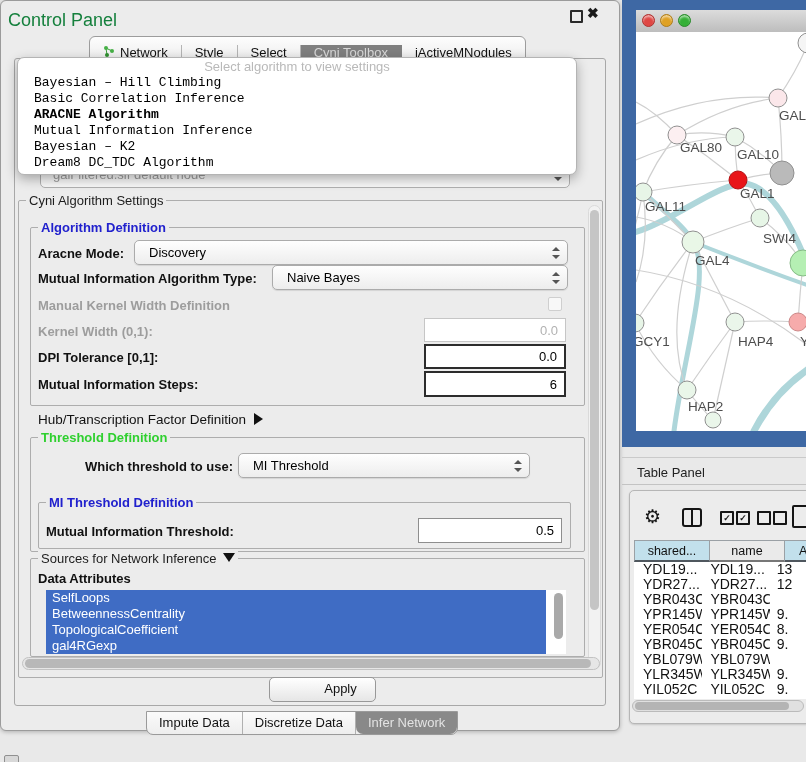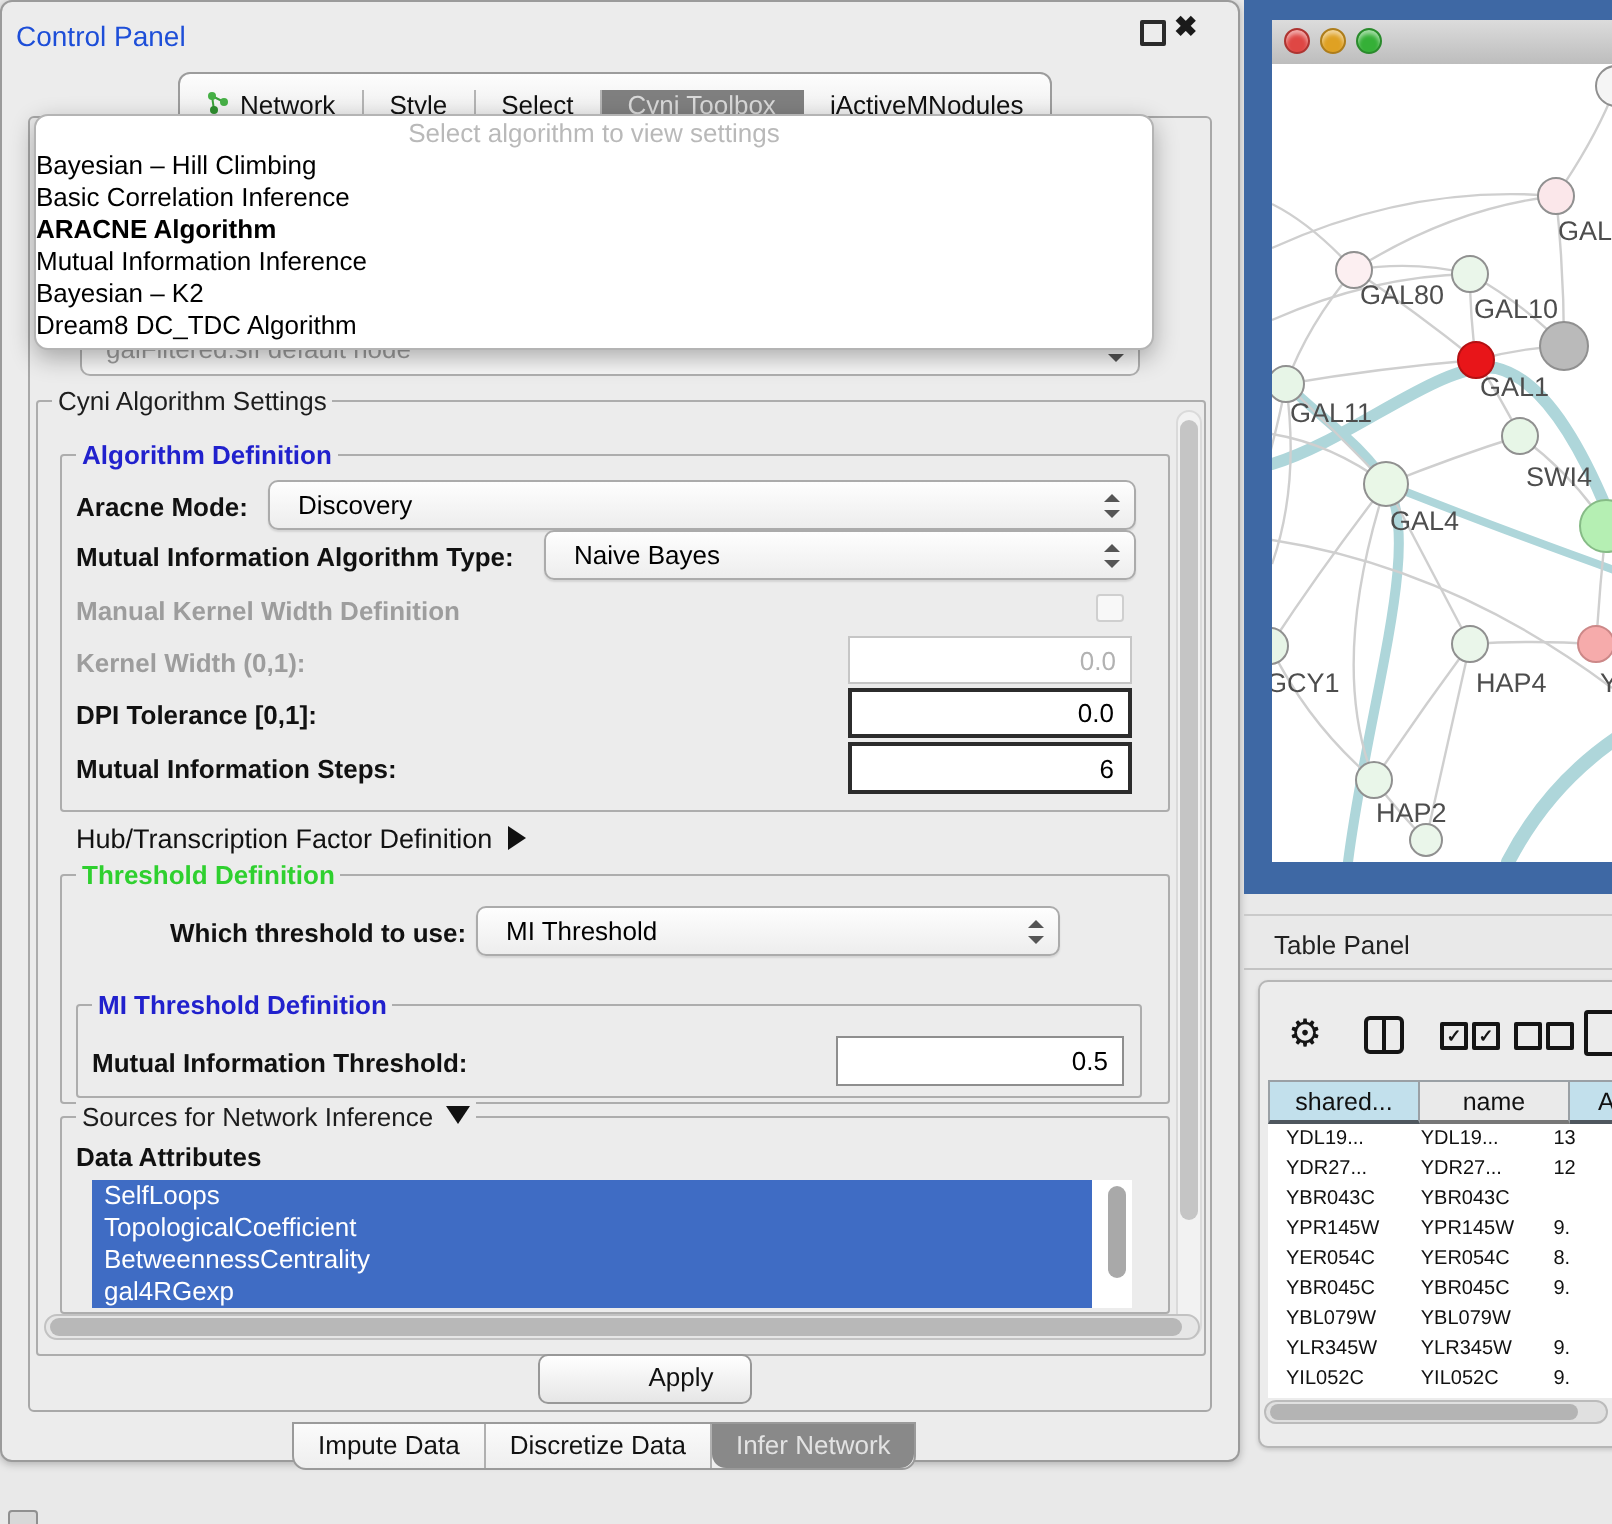--- a/index.html
+++ b/index.html
@@ -3,40 +3,40 @@
 <meta charset="utf-8">
 <style>
   html,body{margin:0;padding:0;}
   #root{position:relative;width:806px;height:762px;background:#e9e9e9;overflow:hidden;
         font-family:"Liberation Sans",sans-serif;font-size:13px;color:#111;}
   .abs{position:absolute;}
 
   
   .cp-window{left:0;top:4;width:618px;height:729px;background:#ececec;border:1px solid #9b9b9b;
              border-radius:6px;box-shadow:0 1px 4px rgba(0,0,0,.25);}
-  .cp-title{left:8px;top:10px;font-size:14px;color:#1d4ed8;}
+  .cp-title{left:8px;top:10px;font-size:18px;color:#15803d;}
   .float-btn{left:570px;top:10px;width:9px;height:9px;border:2px solid #2a2a2a;border-radius:1px;background:transparent;}
   .close-btn{left:587px;top:5px;font-size:14px;font-weight:bold;color:#1a1a1a;}
 
   
   .top-tabs{left:89px;top:36px;height:23px;display:flex;border:1px solid #9c9c9c;border-radius:6px 6px 0 0;
             background:linear-gradient(#fdfdfd,#ededed);align-items:flex-end;}
   .top-tab{display:flex;align-items:center;padding:0 13px;font-size:13px;color:#111;border-right:1px solid #b4b4b4;cursor:default;}
   .top-tab:last-child{border-right:none;border-radius:0 6px 0 0;margin-top:44px;}
   .top-tab:first-child{border-radius:6px 0 0 0;}
   .top-tab.sel{background:#7f7f7f;color:#d9d9d9;border-right-color:#7f7f7f;}
   .net-ico{margin-right:5px;}
 
   .content-panel{left:14px;top:58px;width:590px;height:646px;background:#ececec;border:1px solid #a8a8a8;border-radius:3px;}
 
   
   .dropdown{left:17px;top:57px;width:560px;height:118px;background:#fff;border:1px solid #b4b4b4;border-radius:7px;
             box-shadow:0 4px 12px rgba(0,0,0,.3);z-index:40;padding-top:1px;box-sizing:border-box;}
   .dd-placeholder{text-align:center;color:#b9b9b9;height:16px;line-height:16px;font-size:13px;}
-  .dd-item{height:16px;line-height:16px;padding-left:0;font-size:13px;color:#000;white-space:nowrap;}
+  .dd-item{height:16px;line-height:16px;padding-left:16px;font-size:13px;color:#000;white-space:nowrap;font-family:Liberation Mono, monospace;}
   .dd-item.sel{font-weight:bold;}
 
   
   .bg-combo{left:40px;top:161px;width:528px;height:25px;background:#f7f7f7;border:1px solid #b0b0b0;border-radius:5px;z-index:10;}
   .bg-combo .cb-text{position:absolute;left:12px;top:0;line-height:25px;color:#9c9c9c;}
 
   
   .grp{border:1px solid #adadad;border-radius:2px;background:transparent;}
   .grp-label{background:#ececec;padding:0 3px;font-size:13px;z-index:5;}
   .lbl-blue{color:#2121cd;font-weight:700;text-align:center;}
@@ -112,21 +112,21 @@
 
   .tbl-header{left:634px;top:540px;display:flex;height:22px;}
   .th{box-sizing:border-box;border:1px solid #9aa0a5;border-left-width:0;height:22px;line-height:20px;text-align:center;
       font-size:12.5px;color:#111;background:#eaeaea;border-bottom:2px solid #777;}
   .th:first-child{border-left-width:1px;}
   .th.hl{background:#c2e0ec;border-bottom:2px solid #4f575e;}
   .th:nth-child(1){width:76px;}
   .th:nth-child(2){width:75px;}
   .th:nth-child(3){width:46px;text-align:left;padding-left:14px;}
   .tbl-body{left:634px;top:562px;width:172px;height:137px;background:#fff;overflow:hidden;}
-  .tr{display:flex;height:15px;line-height:15px;font-size:10px;color:#111;}
+  .tr{display:flex;height:15px;line-height:15px;font-size:14px;color:#111;}
   .td{white-space:nowrap;overflow:hidden;}
   .td:nth-child(1){width:76px;padding-left:9px;box-sizing:border-box;}
   .td:nth-child(2){width:75px;padding-left:8px;box-sizing:border-box;}
   .td:nth-child(3){width:40px;padding-left:7px;box-sizing:border-box;}
   .tbl-hscroll{left:632px;top:700px;width:172px;height:12px;background:#e0e0e0;border:1px solid #bbbbbb;border-radius:6px;box-sizing:border-box;}
   .tbl-hscroll .thumb{position:absolute;left:2px;top:1px;width:154px;height:8px;background:#b4b4b4;border-radius:4px;}
 </style>
 </head>
 <body>
 
@@ -247,22 +247,22 @@
   <input class="abs tfield mid" style="left: 418px; top: 518px; width: 144px; height: 25px;" value="0.5">
 
   <div class="abs grp" style="left:30px;top:558px;width:553px;height:97px;"></div>
   <span class="abs grp-label lbl-plain" style="left:38px;top:551px;">
     <span>Sources for Network Inference</span><span class="tri-down"></span>
   </span>
   <span class="abs bold-lbl" style="left:38px;top:571px;">Data Attributes</span>
   <div class="abs attr-list" id="attr-list">
 
   <div class="attr-item">SelfLoops</div>
+      <div class="attr-item">BetweennessCentrality</div>
       <div class="attr-item">TopologicalCoefficient</div>
-      <div class="attr-item">BetweennessCentrality</div>
       <div class="attr-item">gal4RGexp</div>
       <div class="attr-vscroll"></div>
     </div>
   <div class="abs hscroll">
       <div class="thumb"></div>
     </div>
 
   <div class="abs apply-btn">Apply</div>
 
   <div class="abs bottom-tabs">

